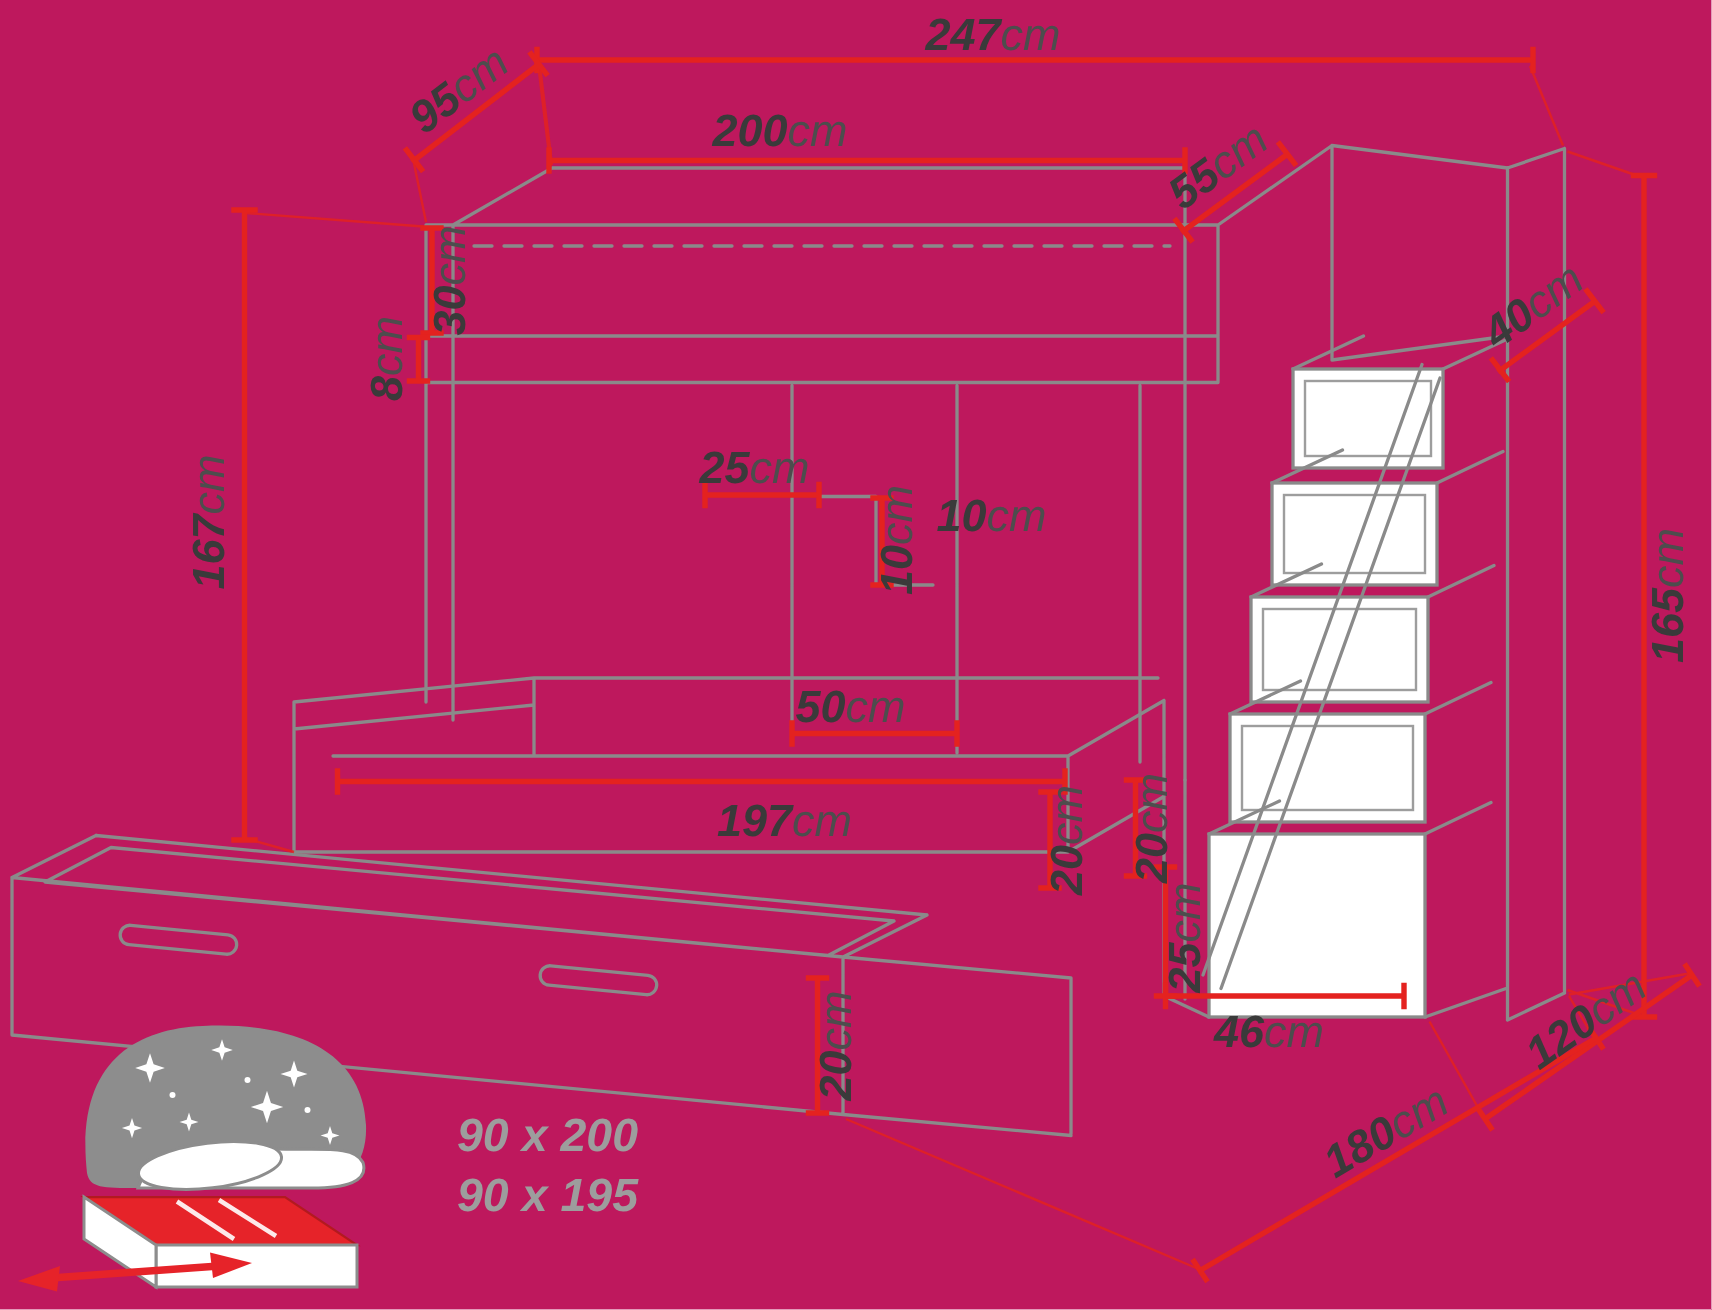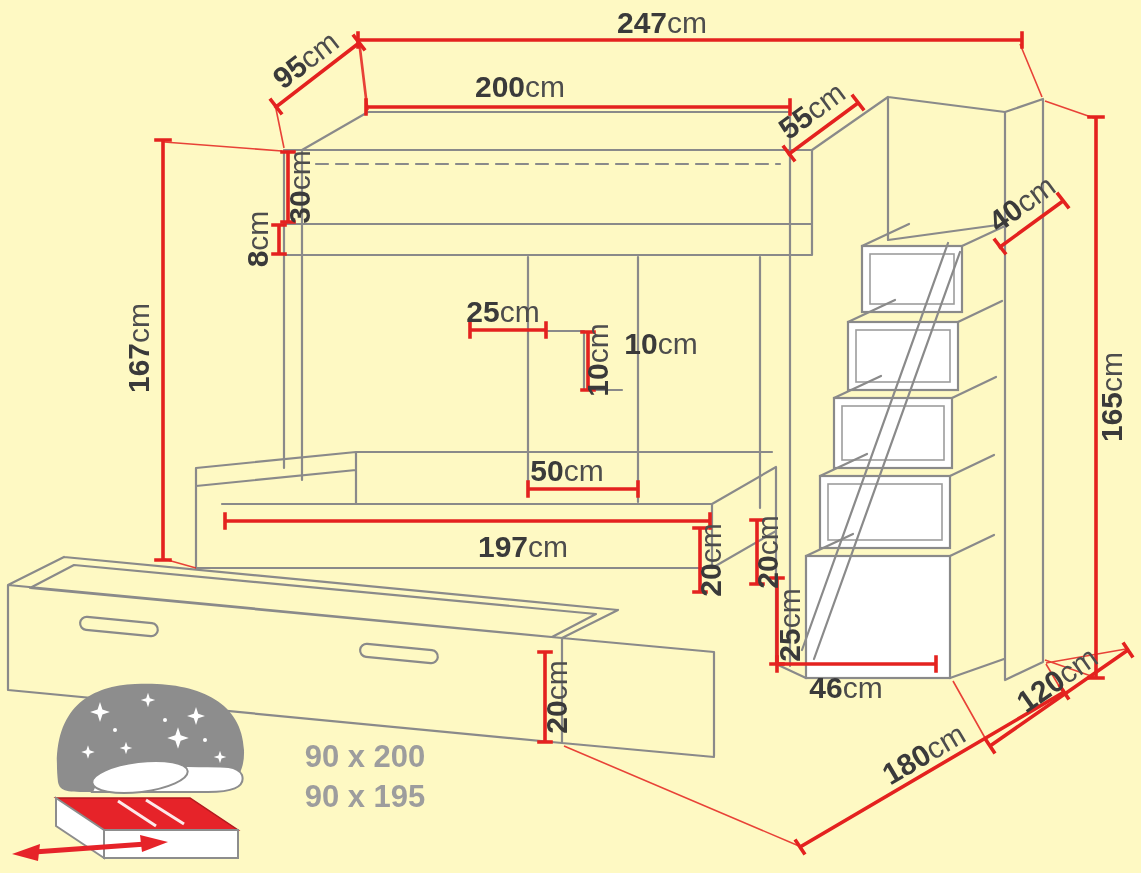--- a/index.html
+++ b/index.html
@@ -1,17 +1,17 @@
 <!DOCTYPE html>
 <html><head>
 <meta charset="utf-8">
 <style>
   html,body{margin:0;padding:0;background:#ffffff;}
-  .stage{position:relative;width:1141px;height:873px;background:#fef9c3;overflow:hidden;
-         font-family:"Liberation Sans","DejaVu Sans",sans-serif;}
+  .stage{position:relative;width:1141px;height:873px;background:#be185d;overflow:hidden;
+         font-family:"Liberation Sans","DejaVu Sans",sans-serif;font-style:italic;}
   svg{display:block;}
   text.dim{font-size:30px;font-weight:700;fill:#3a3a3a;}
   text.dim tspan.unit{font-weight:400;fill:#4d4d4d;}
   text.size-label{font-size:31px;font-weight:700;fill:#9d9d9d;}
   .gray{stroke:#8a8a8a;stroke-width:2.2;fill:none;stroke-linecap:round;stroke-linejoin:round;}
   .gray-thin{stroke:#9d9d9d;stroke-width:1.6;fill:none;}
   .red{stroke:#e4221f;stroke-width:3.6;fill:none;stroke-linecap:square;}
   .red-thin{stroke:#e4221f;stroke-width:1.6;fill:none;opacity:.85;}
   .white-face{fill:#ffffff;stroke:#8a8a8a;stroke-width:2.2;}
 </style>

